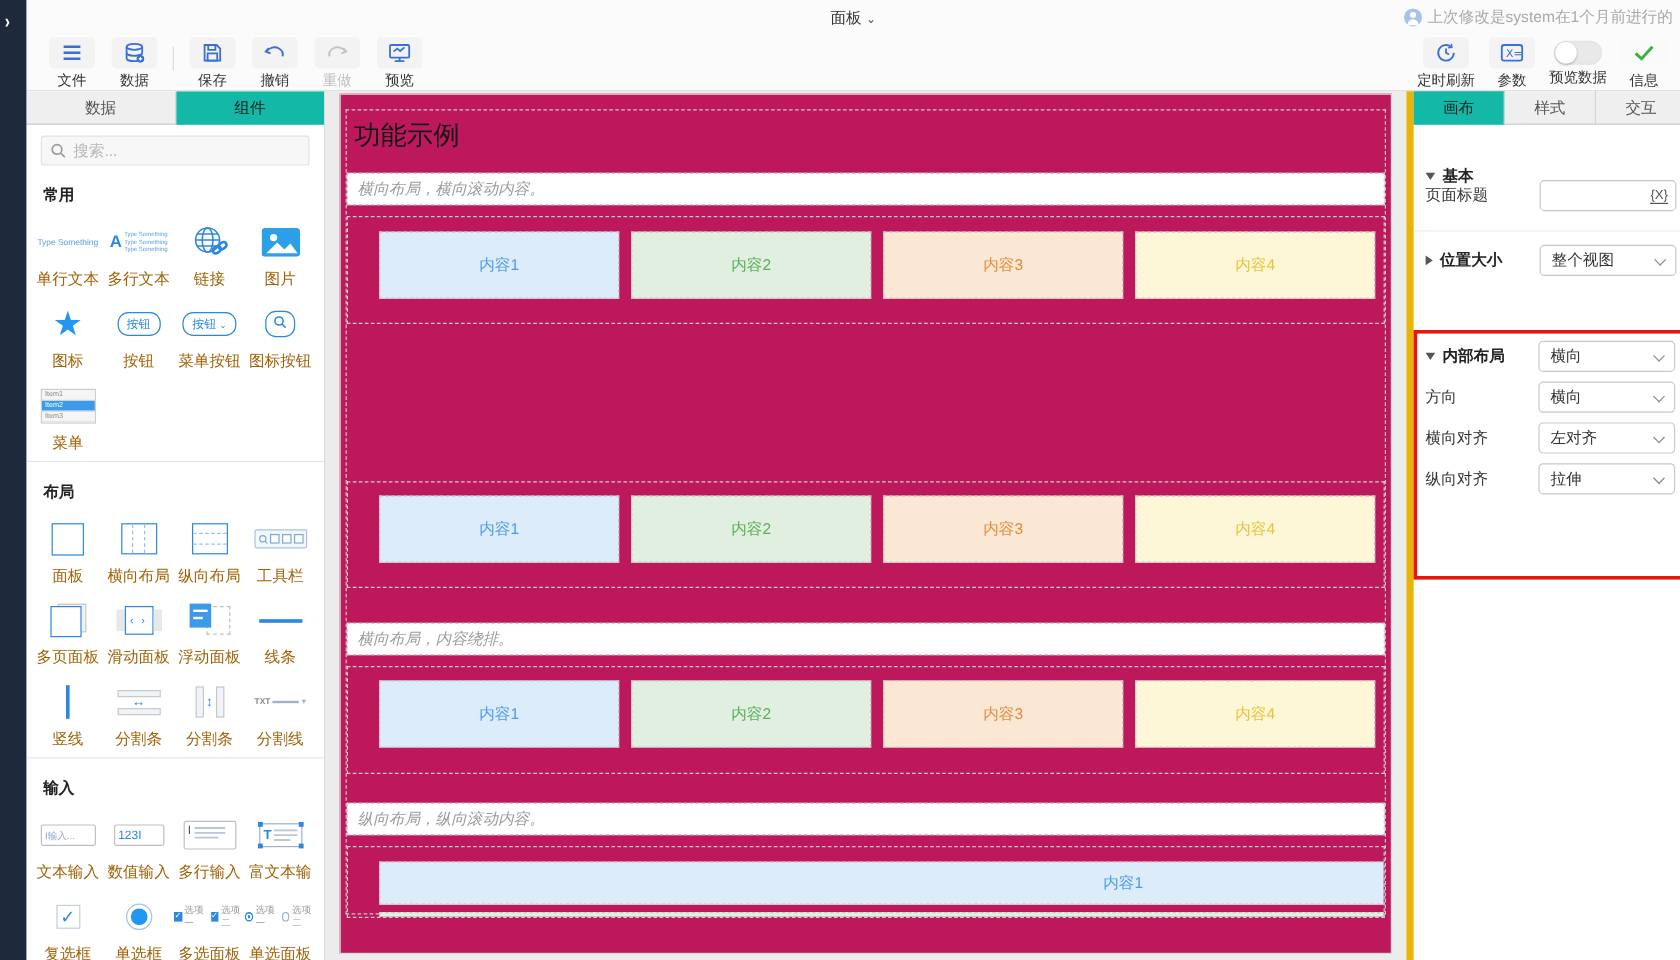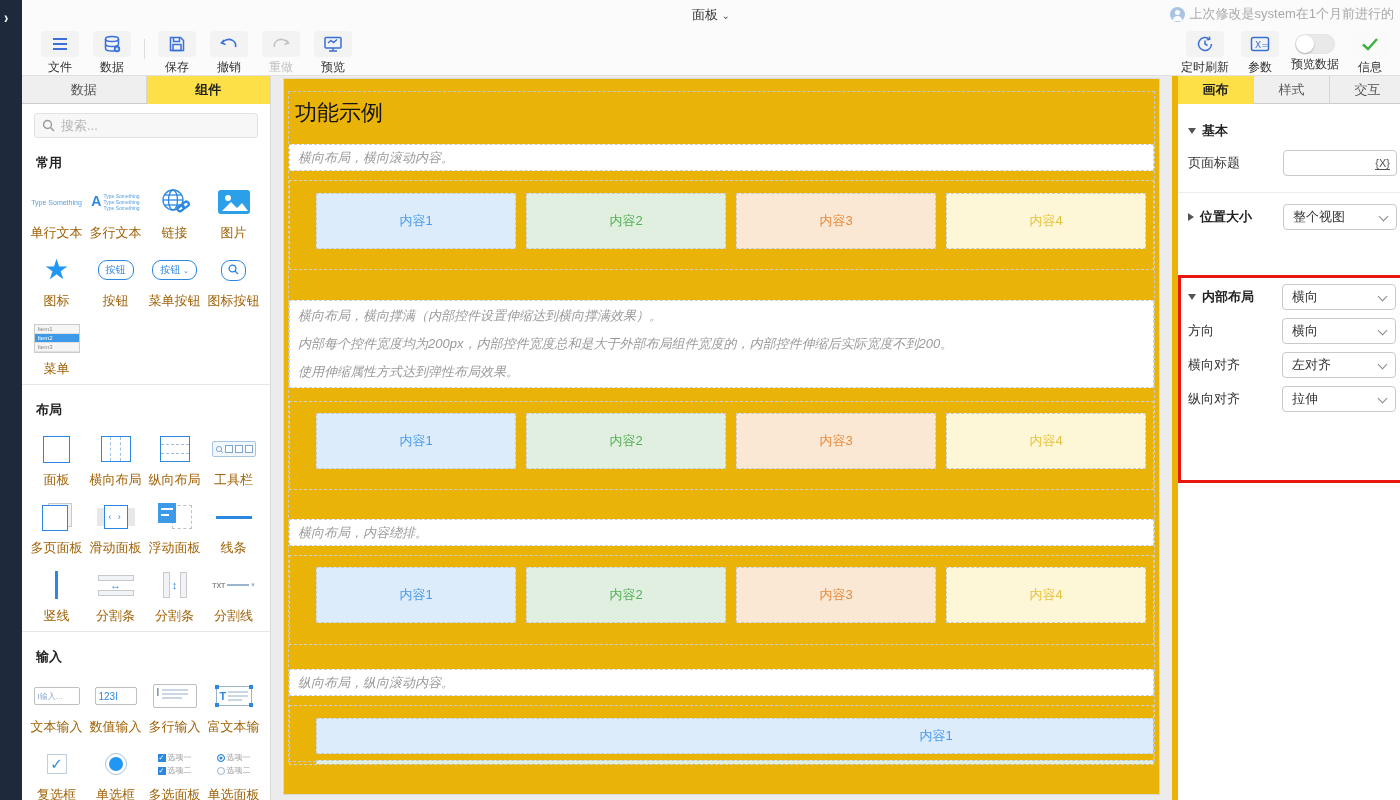--- a/index.html
+++ b/index.html
@@ -31,21 +31,21 @@
   .tool.disabled .tlabel { color:#bfbfbf; }
   .tsep { width:1px; height:20px; background:#ddd; margin:8px 6px 0 6px; }
   .toggle { width:40px; height:20px; border-radius:10px; background:#e9e9e9; position:relative; margin-top:3px; box-shadow:inset 0 0 2px rgba(0,0,0,.08); cursor:pointer; }
   .toggle .knob { position:absolute; left:1px; top:1px; width:18px; height:18px; border-radius:50%; background:#fff; box-shadow:0 1px 2px rgba(0,0,0,.25); }
 
   
   .sidebar { position:absolute; left:22px; top:76px; width:249px; bottom:0; background:#fff; border-right:1px solid #d9d9d9; overflow:hidden; }
   .tabs { display:flex; height:28px; }
   .tab { flex:1; display:flex; align-items:center; justify-content:center; font-size:13px; color:#555; background:#efefef; border-bottom:1px solid #ccc; border-right:1px solid #d5d5d5; cursor:pointer; }
   .tab:last-child { border-right:none; }
-  .tab.active { background:#fde047; border-bottom:1px solid transparent; color:#222; font-weight:bold; }
+  .tab.active { background:#14b8a6; border-bottom:1px solid transparent; color:#222; font-weight:normal; }
   .search { margin:9px 12px 0 12px; height:25px; border:1px solid #e2e2e2; background:#f7f7f7; border-radius:3px; display:flex; align-items:center; padding:0 7px; gap:6px; }
   .search input { border:none; outline:none; background:transparent; font-size:13px; width:170px; color:#333; }
   .search input::placeholder { color:#b5b5b5; }
   .sec-title { font-weight:bold; font-size:13px; color:#222; margin:16px 0 0 14px; }
   .grid { display:flex; flex-wrap:wrap; padding:0 5px; }
   .cell { width:59px; margin-top:8px; display:flex; flex-direction:column; align-items:center; cursor:pointer; }
   .cell-icon { height:44px; display:flex; align-items:center; justify-content:center; }
   .cell-label { height:16px; font-size:13px; color:#a16207; white-space:nowrap; }
   .divider { border-top:1px solid #e6e6e6; margin:8px 0 0 0; }
 
@@ -88,29 +88,29 @@
   .divline-ic { display:flex; align-items:center; color:#9a9a9a; gap:2px; }
   .divline-ic .txt { font-size:7px; font-weight:bold; color:#8a8a8a; }
   .divline-ic .ln { width:22px; height:2px; background:#9ab4cc; }
   .divline-ic .dn { font-size:7px; color:#9ab4cc; }
   .inp-ic { border:1px solid #bfbfbf; border-radius:2px; background:#fff; font-size:8px; display:flex; align-items:center; padding:0 3px; height:18px; color:#8aa8c8; }
   .rich-ic { position:relative; border:1px solid #9ab4cc; background:#fff; width:36px; height:20px; display:flex; align-items:center; gap:2px; padding:0 3px; }
   .rich-ic .hnd { position:absolute; width:4px; height:4px; background:#2b87e0; }
   .chk-ic { width:20px; height:20px; border:1px solid #bfcfdf; background:#fff; display:flex; align-items:center; justify-content:center; color:#2b87e0; font-weight:bold; font-size:15px; }
   .rad-ic { width:22px; height:22px; border:1px solid #a8c4de; border-radius:50%; display:flex; align-items:center; justify-content:center; background:#fff; }
   .rad-ic i { width:14px; height:14px; border-radius:50%; background:#2196f3; display:block; }
-  .optrows { display:flex; flex-direction:column; gap:2px; }
+  .optrows { display:flex; gap:2px; }
   .optrow { display:flex; align-items:center; gap:2px; font-size:8px; color:#999; }
   .optrow .cb { width:8px; height:8px; background:#2b87e0; color:#fff; font-size:7px; line-height:8px; text-align:center; }
   .optrow .rb { width:8px; height:8px; border-radius:50%; border:1px solid #9ab4cc; display:inline-block; }
   .optrow .rb.on { background:#2b87e0; border-color:#2b87e0; box-shadow:inset 0 0 0 1.5px #fff; }
 
   
   .canvas-area { position:absolute; left:271px; top:76px; width:901px; bottom:0; background:#ececec; }
-  .canvas-card { position:absolute; left:12px; top:2px; width:877px; height:717px; background:#eab308; border:1px solid #d8d8d8; }
+  .canvas-card { position:absolute; left:12px; top:2px; width:877px; height:717px; background:#be185d; border:1px solid #d8d8d8; }
   .outer { position:absolute; left:4px; top:12px; right:4px; bottom:32px; border:1px dashed #c9c9c9; }
   .c-title { position:absolute; top:6px; left:6px; font-size:22px; color:#141414; }
   .blk { position:absolute; left:0; right:0; border:1px dashed #cfcfcf; color:#9a9a9a; font-size:13px; padding:4px 8px; background:#fff;font-style:italic; }
   .blk.multi { line-height:28px; padding:1px 8px; }
   .cont { position:absolute; left:0; right:0; border:1px dashed #cfcfcf; overflow:hidden; }
   .hboxes { display:flex; gap:10px; padding:12px 0 0 26px; }
   .cbox { flex:none; width:200px; height:56px; border:1px dashed #c9c9c9; display:flex; align-items:center; justify-content:center; font-size:13px; cursor:pointer; }
   .vbox { margin:12px 0 0 26px; width:1240px; height:36px; border:1px dashed #c9c9c9; display:flex; align-items:center; justify-content:center; font-size:13px; cursor:pointer; }
   .vbox2 { margin:6px 0 0 26px; width:1240px; height:24px; border:1px dashed #c9c9c9; cursor:pointer; }
 
@@ -587,25 +587,20 @@
         <div class="cont" style="top:88px;height:90px">
           <div class="hboxes">
             <div class="cbox" style="background: rgb(220, 236, 250); color: rgb(74, 155, 234);">内容1</div>
             <div class="cbox" style="background: rgb(224, 239, 223); color: rgb(85, 176, 85);">内容2</div>
             <div class="cbox" style="background: rgb(250, 232, 213); color: rgb(231, 139, 58);">内容3</div>
             <div class="cbox" style="background: rgb(253, 246, 215); color: rgb(230, 195, 58);">内容4</div>
 
           </div>
         </div>
 
-        <div class="blk multi" style="top:208px;height:88px">
-          <div>横向布局，横向撑满（内部控件设置伸缩达到横向撑满效果）。</div>
-          <div>内部每个控件宽度均为200px，内部控件宽度总和是大于外部布局组件宽度的，内部控件伸缩后实际宽度不到200。</div>
-          <div>使用伸缩属性方式达到弹性布局效果。</div>
-        </div>
 
         <div class="cont" style="top:309px;height:89px">
           <div class="hboxes" style="padding-top:11px">
             <div class="cbox" style="background: rgb(220, 236, 250); color: rgb(74, 155, 234);">内容1</div>
             <div class="cbox" style="background: rgb(224, 239, 223); color: rgb(85, 176, 85);">内容2</div>
             <div class="cbox" style="background: rgb(250, 232, 213); color: rgb(231, 139, 58);">内容3</div>
             <div class="cbox" style="background: rgb(253, 246, 215); color: rgb(230, 195, 58);">内容4</div>
 
           </div>
         </div>
@@ -632,21 +627,21 @@
     </div>
   </div>
 
   <div class="inspector">
     <div class="tabs">
       <div class="tab active">画布</div>
       <div class="tab">样式</div>
       <div class="tab">交互</div>
     </div>
     <div class="insp-body">
-      <div class="sechead" style="position:absolute;left:10px;top:18px">
+      <div class="sechead" style="position:absolute;left:10px;top:34px">
         <span class="tri-d"></span>
         <span>基本</span>
       </div>
 
       <div class="frow" style="top:46px">
         <span class="flabel">页面标题</span>
         <span class="tinput">
           <span class="varx">{X}</span>
         </span>
       </div>

